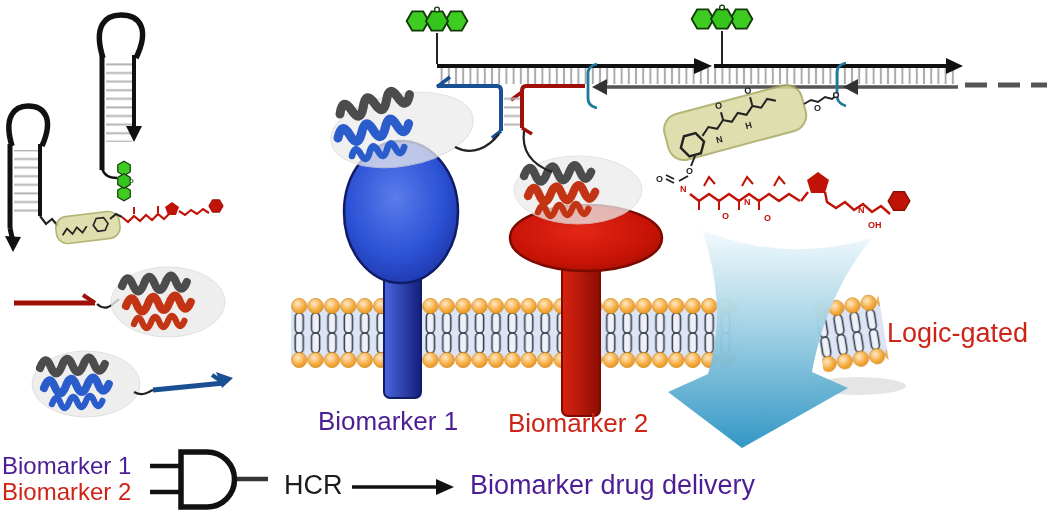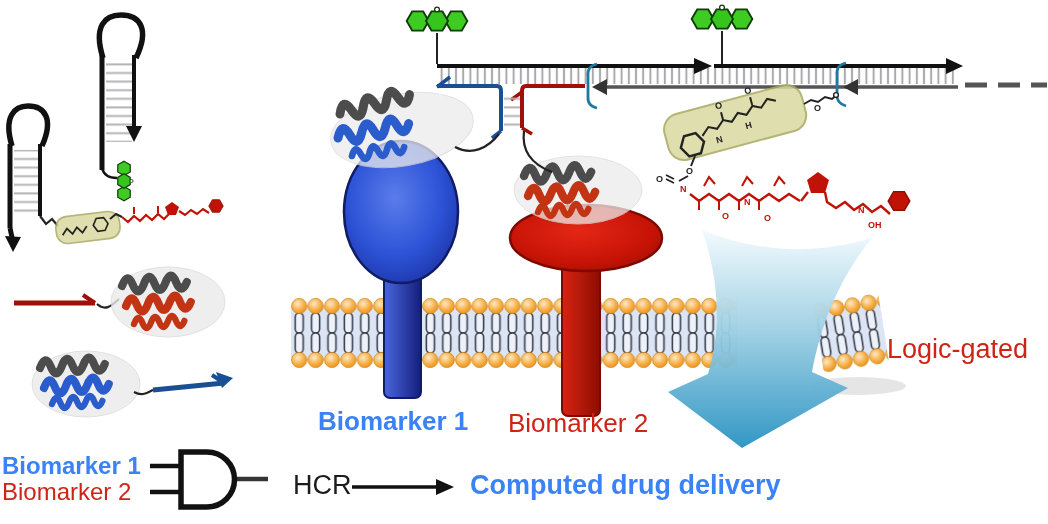--- a/index.html
+++ b/index.html
@@ -1,27 +1,27 @@
 <!DOCTYPE html>
 <html><head>
 <meta charset="utf-8">
 <style>
   html,body{margin:0;padding:0;background:#fff;}
   #fig{position:relative;width:1048px;height:524px;background:#fff;overflow:hidden;
        font-family:"Liberation Sans",sans-serif;}
   #fig svg{position:absolute;left:0;top:0;}
   .lbl{position:absolute;white-space:nowrap;line-height:1.08;}
-  .navy{color:#3b82f6;font-weight:bold;}
+  .navy{color:#4c1d95;}
   .redtxt{color:#ce2417;}
   .blk{color:#1c1c1c;}
   .bm{font-size:26px;}
   .gatein{font-size:24px;}
   .hcr{font-size:27px;}
   .out{font-size:27px;}
-  .endo{font-size:27px;line-height:29px;margin-top:16px;}
+  .endo{font-size:27px;line-height:29px;}
   .atm{font:bold 9px "Liberation Sans",sans-serif;fill:#222;}
   .atmr{font:bold 9px "Liberation Sans",sans-serif;fill:#c11207;}
 </style>
 </head>
 <body>
 
 <div id="fig">
 <svg width="1048" height="524" viewBox="0 0 1048 524">
   <defs>
     <radialGradient id="hg" cx="40%" cy="35%" r="75%">
@@ -237,15 +237,15 @@
   </g>
 </svg>
 
 <div class="lbl navy bm" style="left:318px;top:407px;">Biomarker 1</div>
 <div class="lbl redtxt bm" style="left:508px;top:409px;">Biomarker 2</div>
 
 <div class="lbl redtxt endo" style="left:887px;top:319px;">Logic-gated</div>
 
 <div class="lbl navy gatein" style="left:2px;top:453px;">Biomarker 1</div>
 <div class="lbl redtxt gatein" style="left:2px;top:479px;">Biomarker 2</div>
-<div class="lbl blk hcr" style="left:293px;top:471px;">HCR</div>
-<div class="lbl navy out" style="left:470px;top:471px;">Computed drug delivery</div>
+<div class="lbl blk hcr" style="left:284px;top:471px;">HCR</div>
+<div class="lbl navy out" style="left:470px;top:471px;">Biomarker drug delivery</div>
 </div>
 
 </body></html>

